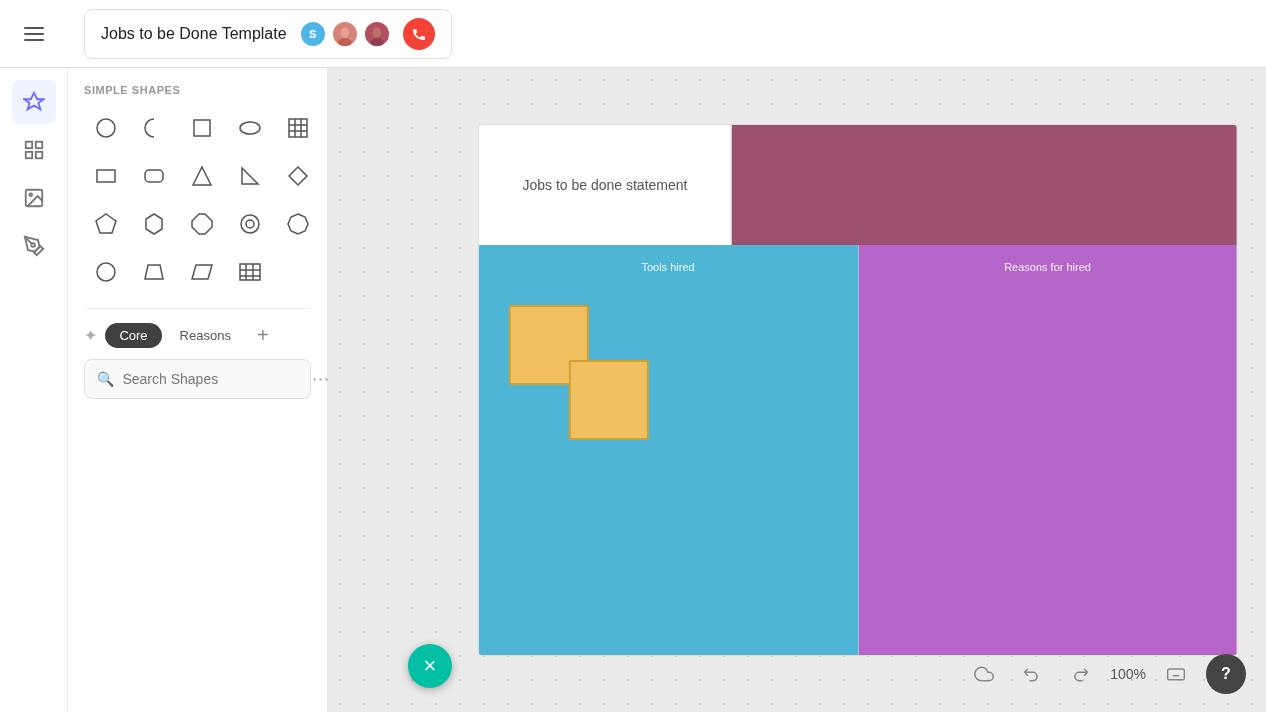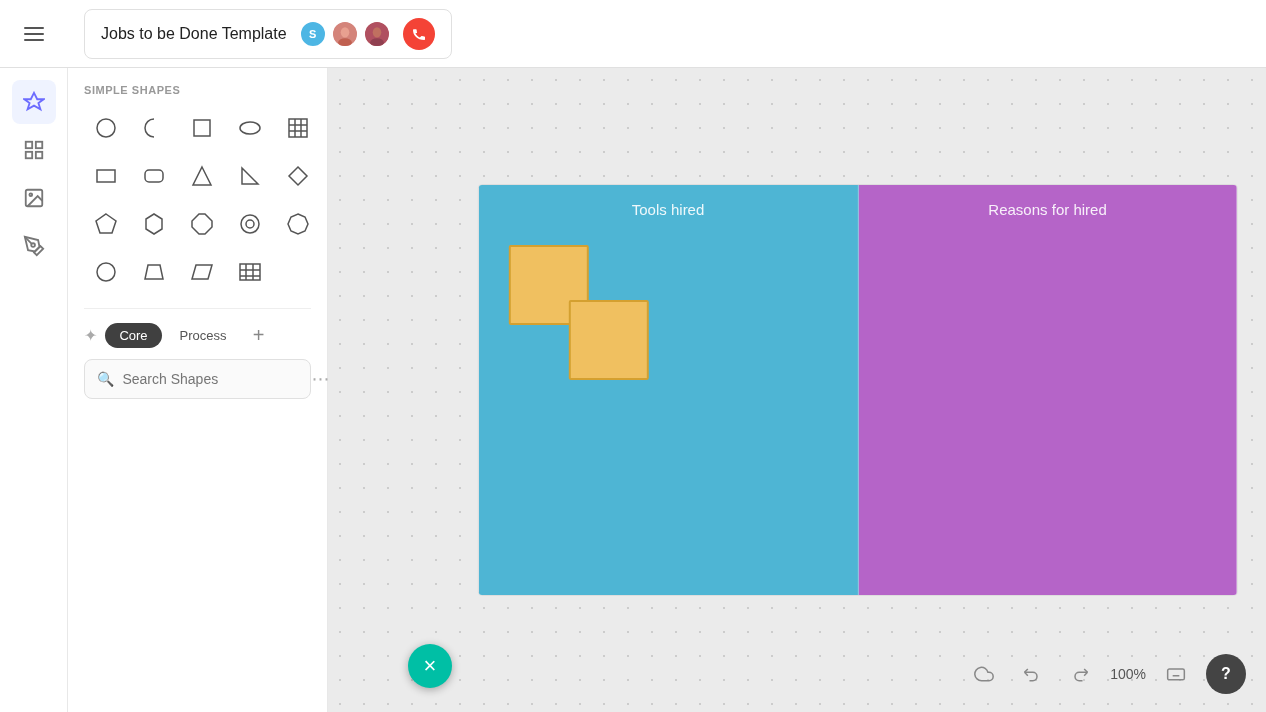--- a/index.html
+++ b/index.html
@@ -204,21 +204,21 @@
     .board-col {
       flex: 1;
       display: flex;
       flex-direction: column;
       padding: 16px;
       position: relative;
       border-right: 1px solid rgba(255,255,255,0.3);
     }
     .board-col:last-child { border-right: none; }
     .board-col-label {
-      font-size: 15px;
+      font-size: 11px;
       color: rgba(255,255,255,0.9);
       text-align: center;
       margin-bottom: 12px;
     }
     .col-blue { background: #4eb5d4; }
     .col-purple { background: #b564c8; }
     .col-yellow { background: #f5b800; }
 
     
     .sticky {
@@ -464,34 +464,40 @@
           <line x1="2" y1="16" x2="22" y2="16"></line>
           <line x1="8" y1="4" x2="8" y2="20"></line>
           <line x1="15" y1="4" x2="15" y2="20"></line>
         </svg>
       </div>
     </div>
 
     <div class="tabs-row">
       <span class="tab-icon">✦</span>
       <button class="tab-btn active">Core</button>
-      <button class="tab-btn inactive">Process</button>
+      <button class="tab-btn inactive">Reasons</button>
       <button class="tab-add">+</button>
     </div>
 
     <div class="search-box">
       <span class="search-icon">🔍</span>
       <input type="text" class="search-input" placeholder="Search Shapes" style="">
       <span class="search-more">⋯</span>
     </div>
   </div>
 
   <div class="canvas-area">
 
     <div class="board">
+      <div class="board-top">
+        <div class="board-statement">
+          <span>Jobs to be done statement</span>
+        </div>
+        <div class="board-header-purple"></div>
+      </div>
       <div class="board-bottom">
 
         <div class="board-col col-blue" style="position:relative;">
           <div class="board-col-label">Tools hired</div>
           <div class="sticky sticky1"></div>
           <div class="sticky sticky2"></div>
         </div>
 
         <div class="board-col col-purple">
           <div class="board-col-label">Reasons for hired</div>

